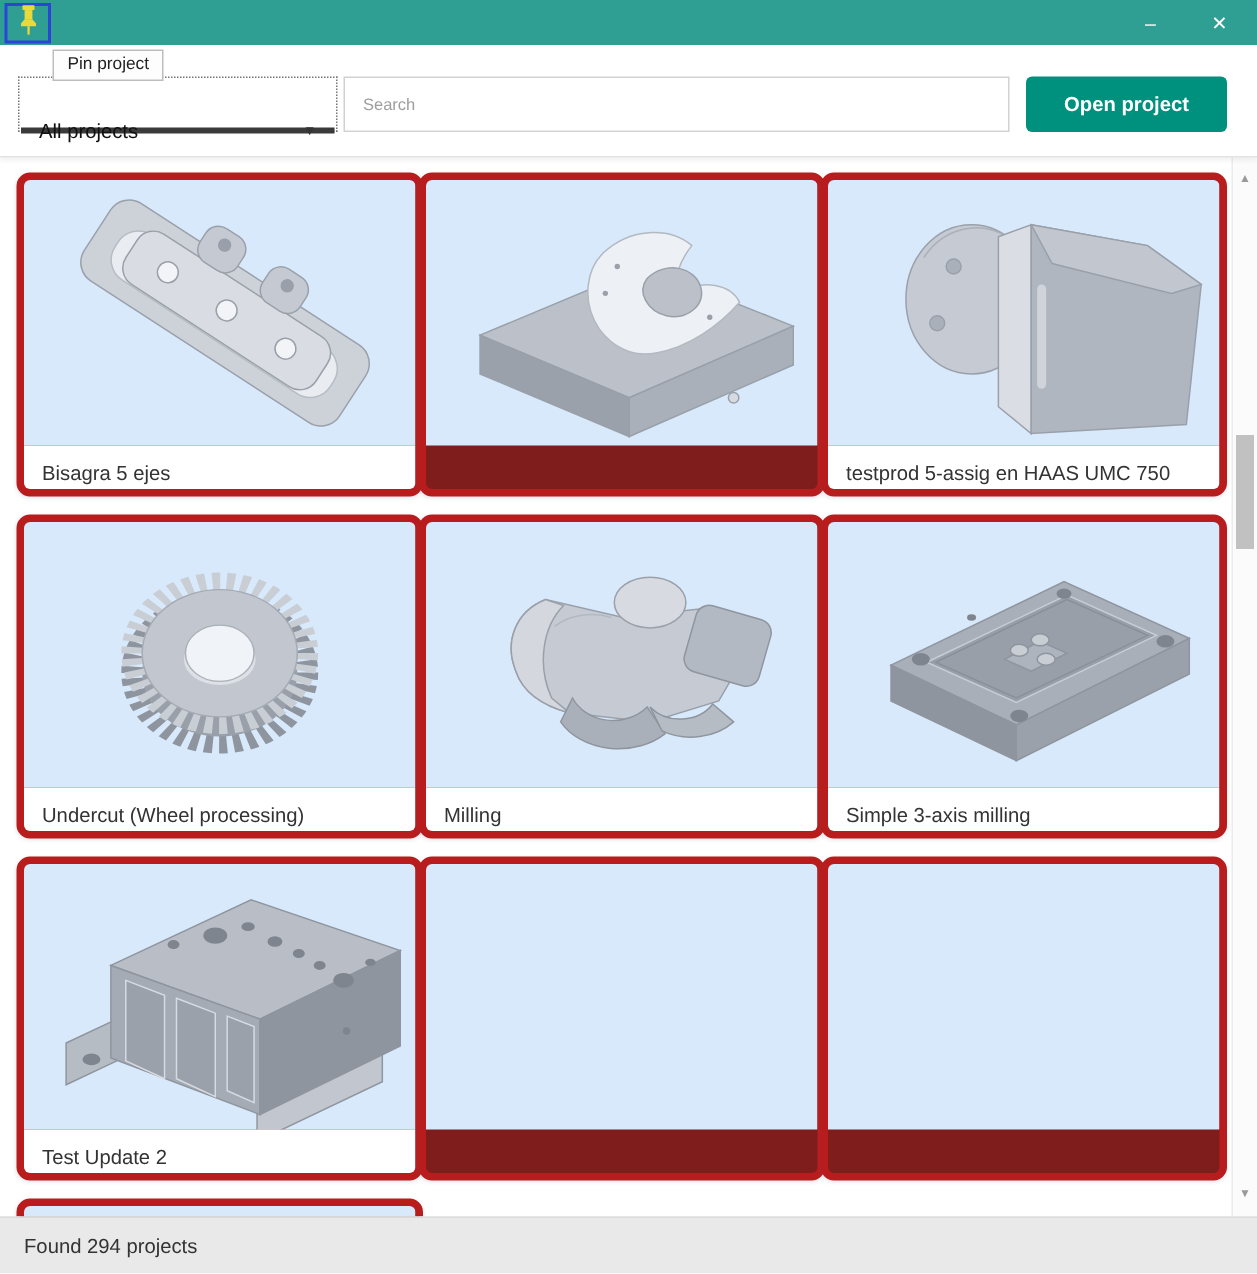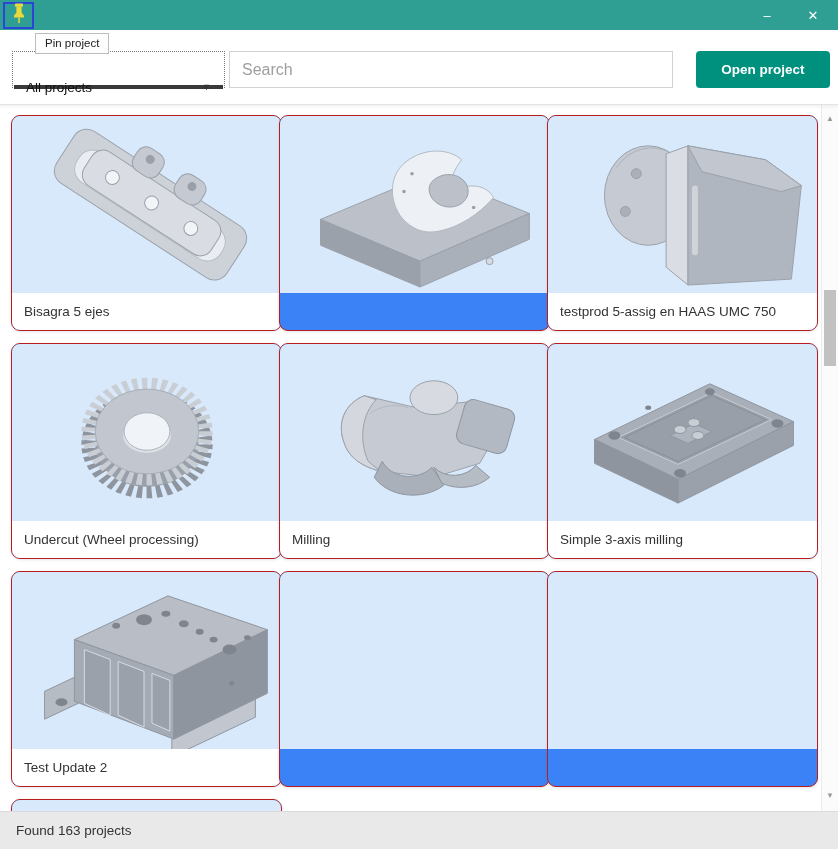--- a/index.html
+++ b/index.html
@@ -36,38 +36,37 @@
     border:1px dotted #767676;background:#fff;cursor:pointer;
   }
   .dropdown-solid{
     position:absolute;inset:1px;border:2px solid #3a3a3a;box-sizing:border-box;
     display:flex;align-items:center;justify-content:space-between;padding:0 10px;margin-top:32px;
   }
   .dropdown-value{font-size:13.5px;color:#111;}
   .dropdown-caret{font-size:9px;color:#333;}
   .search-input{
     position:absolute;left:229px;top:21px;width:444px;height:37px;box-sizing:border-box;
-    border:1px solid #d2d2d2;padding:0 12px;font-size:16px;color:#444;outline:none;
+    border:1px solid #d2d2d2;padding:0 12px;font-size:11px;color:#444;outline:none;
     font-family:"Liberation Sans",sans-serif;
   }
   .search-input::placeholder{color:#9e9e9e;}
   .open-btn{
     position:absolute;left:684px;top:21px;width:134px;height:37px;background:#00907e;
     color:#fff;font-weight:bold;font-size:13.5px;border:none;border-radius:4px;cursor:pointer;
     font-family:"Liberation Sans",sans-serif;
-    margin-left:12px;
   }
   
   .content{position:absolute;top:104px;left:0;right:0;bottom:38px;background:#fff;overflow:hidden;}
   .grid{
     position:absolute;left:11px;top:11px;
     display:grid;grid-template-columns:repeat(3,262px);gap:12px 6px;
   }
   .card{
-    width:271px;height:216px;background:#3b82f6;border:1px solid #b91c1c;border-radius:9px;
+    width:271px;height:216px;background:#7f1d1d;border:5px solid #b91c1c;border-radius:9px;
     box-shadow:0 1px 3px rgba(90,110,140,0.18);overflow:hidden;cursor:pointer;box-sizing:border-box;
   }
   .thumb{height:177px;background:#d8e9fc;display:flex;align-items:center;justify-content:center;}
   .card-label{
     height:37px;display:flex;align-items:center;padding:0 12px;font-size:13.5px;color:#333;
     background:#fff;
   }
   
   .scrollbar{position:absolute;top:0;right:0;bottom:0;width:17px;background:#fbfbfb;border-left:1px solid #ececec;box-sizing:border-box;}
   .sb-arrow{position:absolute;left:0;width:16px;height:16px;display:flex;align-items:center;justify-content:center;color:#9a9a9a;font-size:8px;cursor:pointer;}
@@ -276,14 +275,14 @@
   </div>
 
   <div class="scrollbar">
     <div class="sb-arrow sb-up">▲</div>
     <div class="sb-thumb"></div>
     <div class="sb-arrow sb-down">▼</div>
   </div>
 </div>
 
 <div class="statusbar">
-  <span>Found 163 projects</span>
+  <span>Found 294 projects</span>
 </div>
 
 </body></html>

